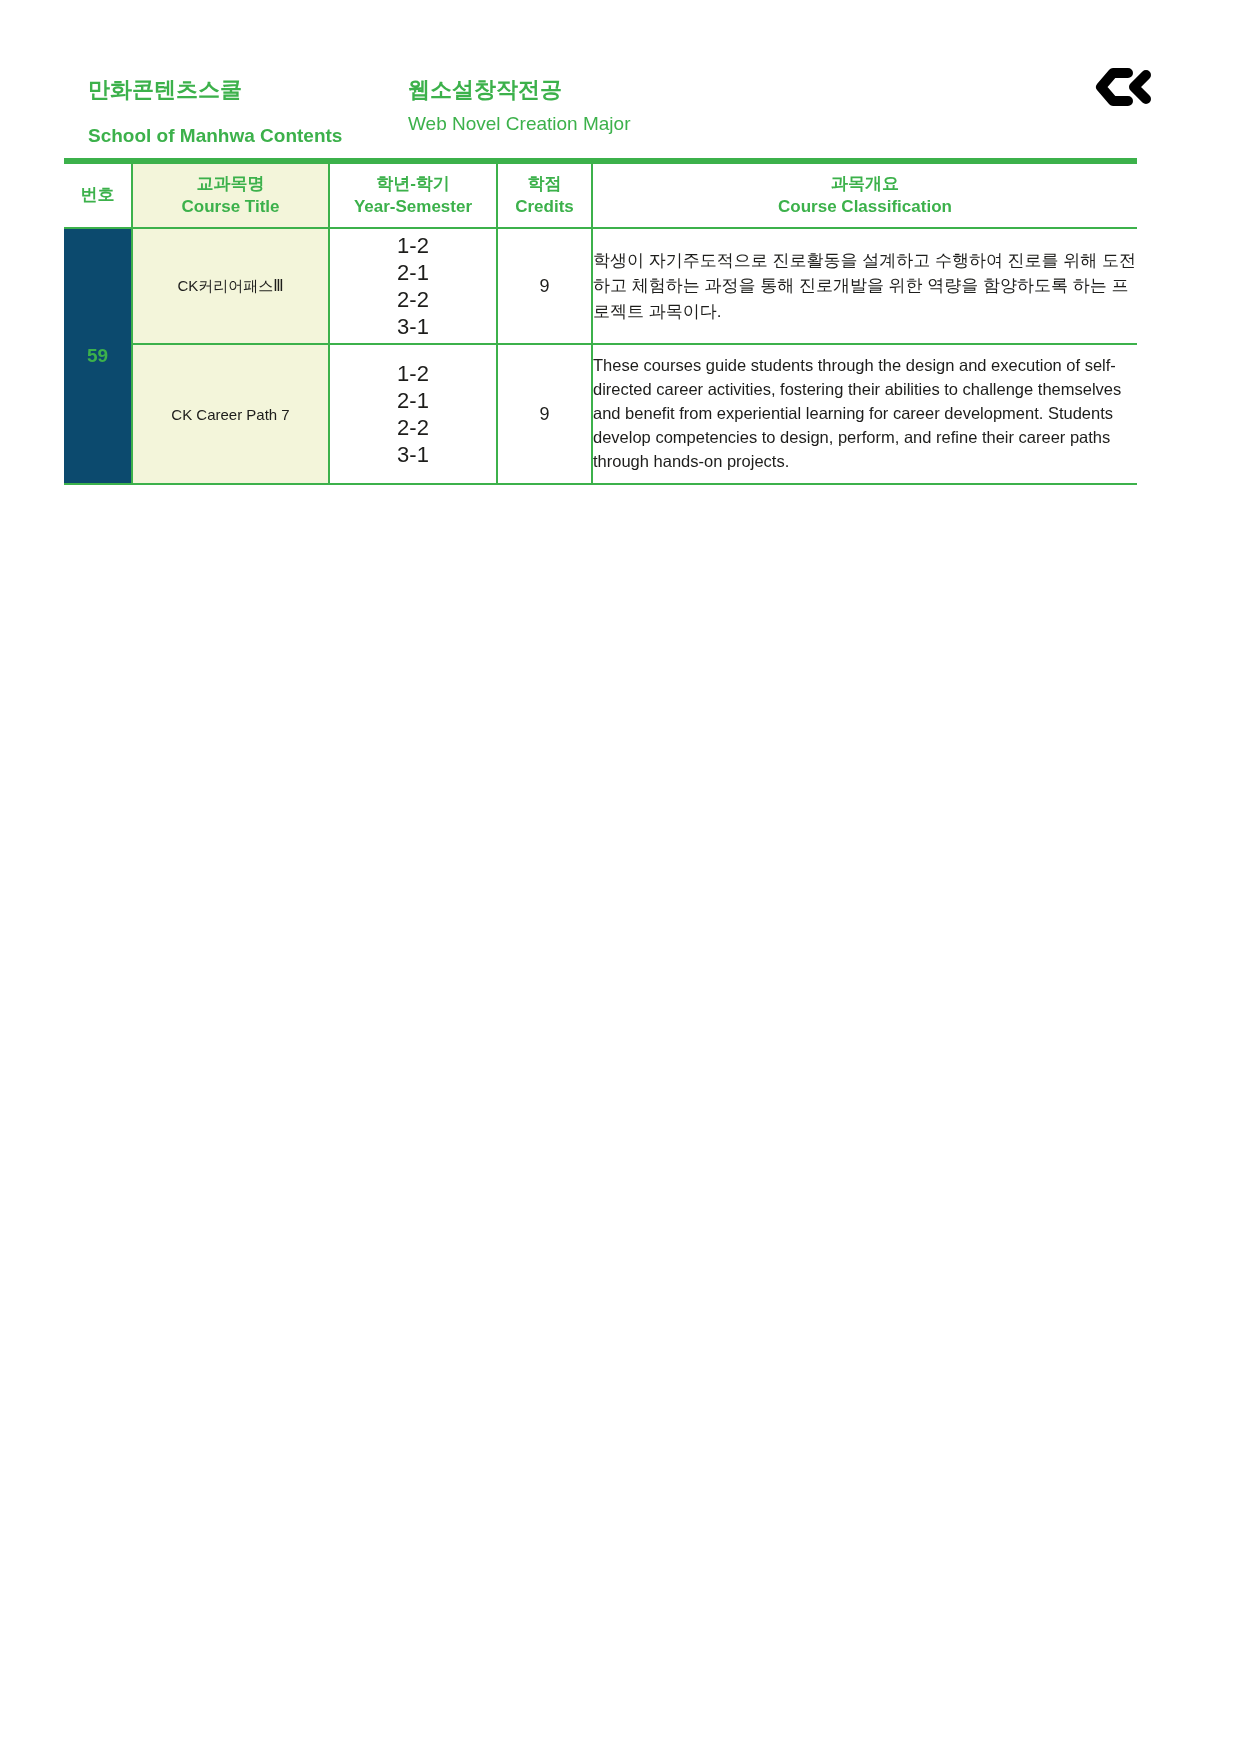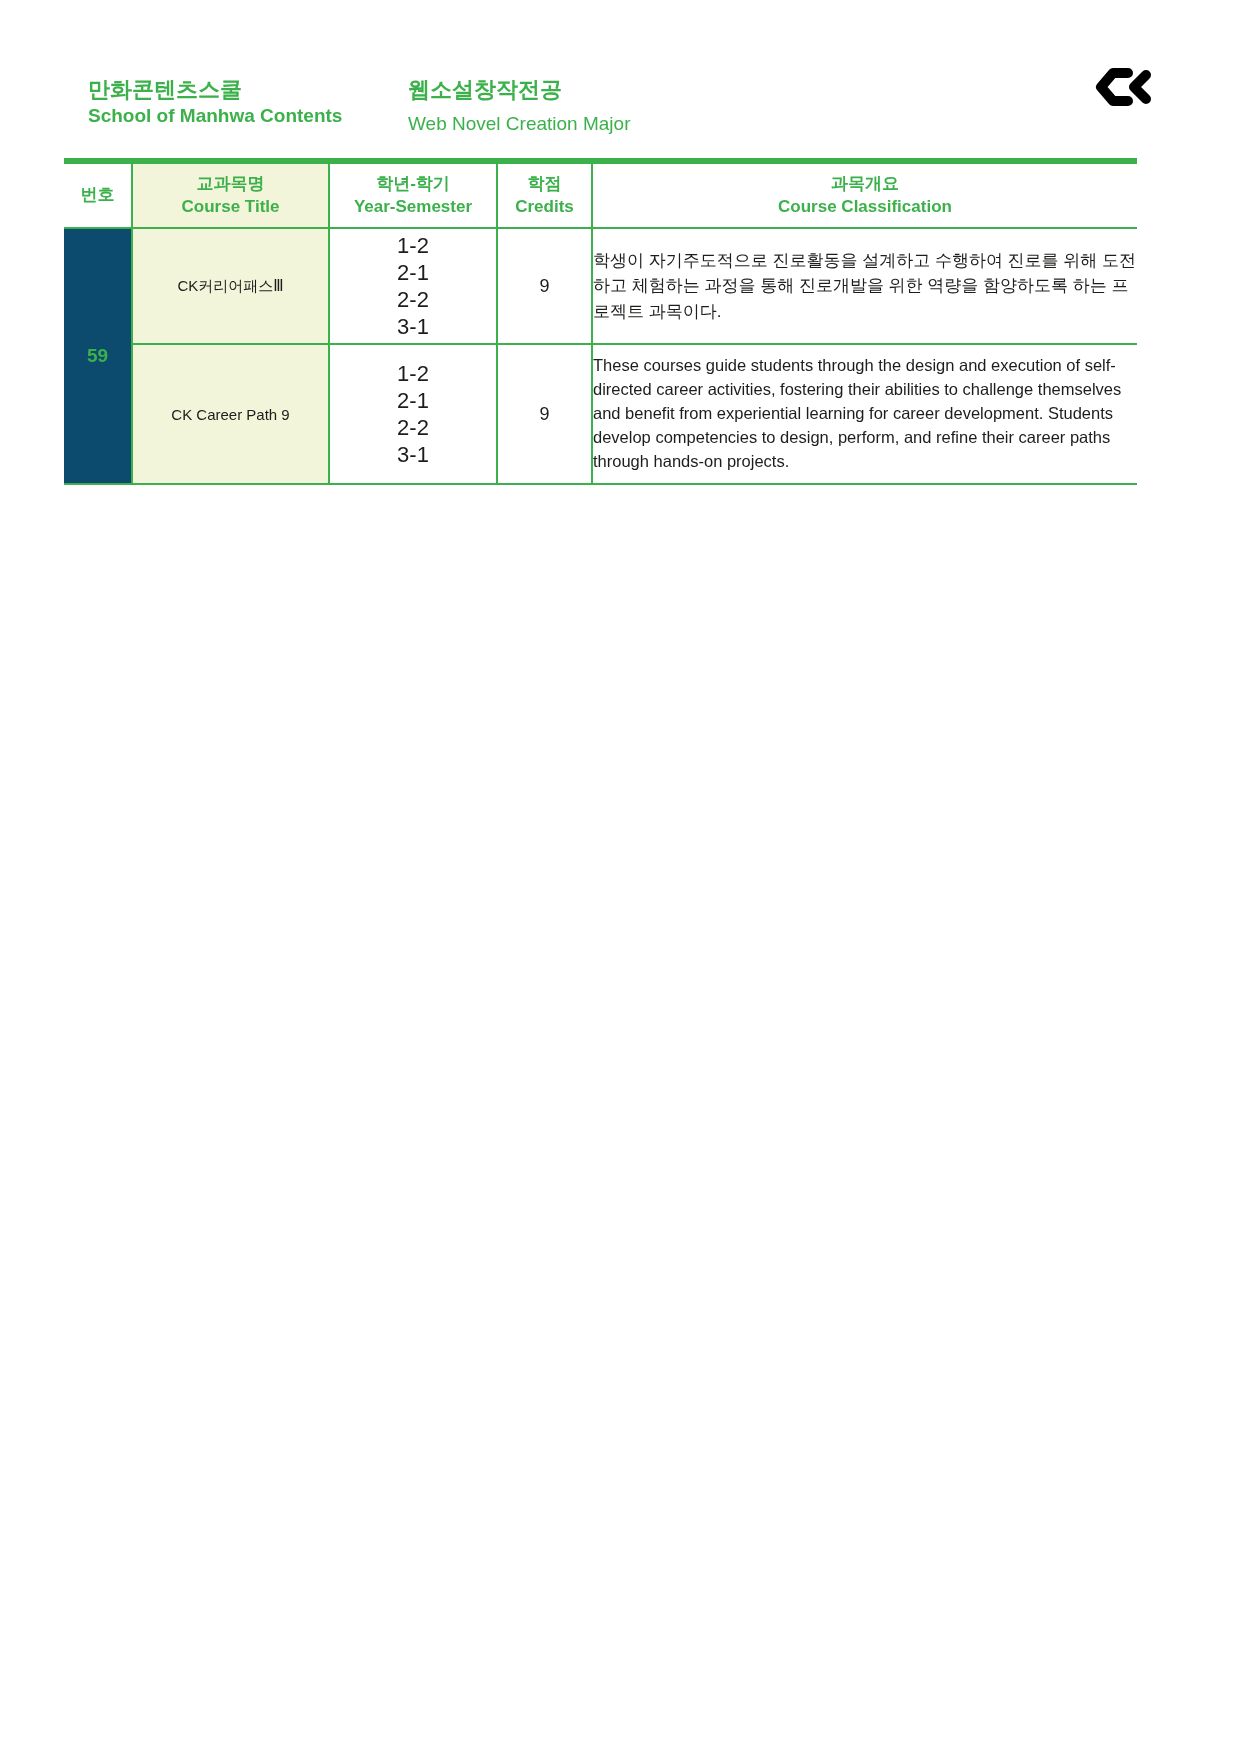--- a/index.html
+++ b/index.html
@@ -13,21 +13,21 @@
     width:1240px;height:1754px;
     background:#ffffff;
     font-family:"Liberation Sans","DejaVu Sans",sans-serif;
     color:var(--ink);
     position:relative;
   }
 
   
   .school-block{position:absolute;left:88px;top:76px;}
   .school-kr{font-size:22px;font-weight:bold;color:var(--green);line-height:1.25;}
-  .school-en{font-size:19px;font-weight:bold;color:var(--green);line-height:1.3;}
+  .school-en{font-size:19px;font-weight:bold;color:var(--green);line-height:1.3;margin-top:20px;}
   .major-block{position:absolute;left:408px;top:76px;}
   .major-kr{font-size:22px;font-weight:600;color:var(--green);line-height:1.25;}
   .major-en{font-size:19px;font-weight:normal;color:var(--green);line-height:1.3;margin-top:8px;}
   .logo{position:absolute;left:1092px;top:66px;width:62px;height:42px;}
 
   
   table.course{
     position:absolute;left:64px;top:158px;
     width:1073px;
     border-collapse:collapse;
@@ -118,21 +118,21 @@
       <div class="ys-line">1-2</div>
       <div class="ys-line">2-1</div>
       <div class="ys-line">2-2</div>
       <div class="ys-line">3-1</div>
     </td>
     <td class="cell-credits vline">9</td>
     <td class="cell-desc vline">학생이 자기주도적으로 진로활동을 설계하고 수행하여 진로를 위해 도전하고 체험하는 과정을 통해 진로개발을 위한 역량을 함양하도록 하는 프로젝트 과목이다.</td>
   </tr>
 
   <tr class="row-2">
-    <td class="cell-title vline">CK Career Path 9</td>
+    <td class="cell-title vline">CK Career Path 7</td>
     <td class="cell-ys vline">
       <div class="ys-line">1-2</div>
       <div class="ys-line">2-1</div>
       <div class="ys-line">2-2</div>
       <div class="ys-line">3-1</div>
     </td>
     <td class="cell-credits vline">9</td>
     <td class="cell-desc vline">These courses guide students through the design and execution of self-directed career activities, fostering their abilities to challenge themselves and benefit from experiential learning for career development. Students develop competencies to design, perform, and refine their career paths through hands-on projects.</td>
   </tr>
 </tbody>

